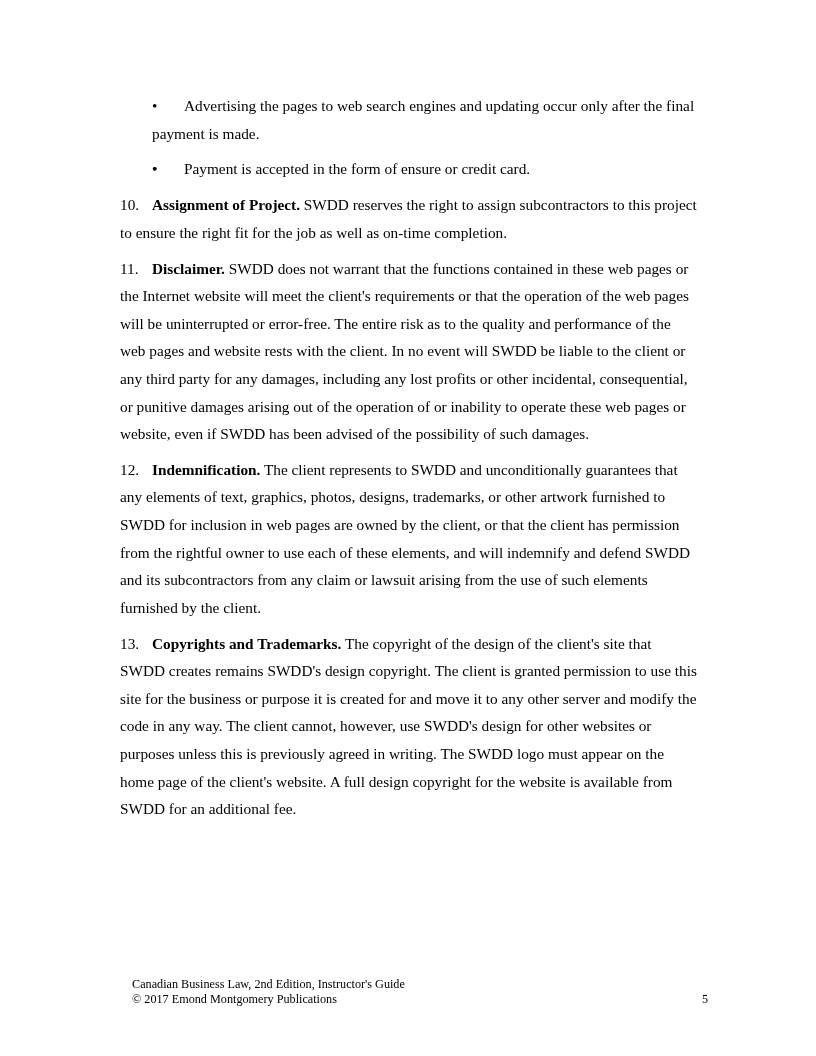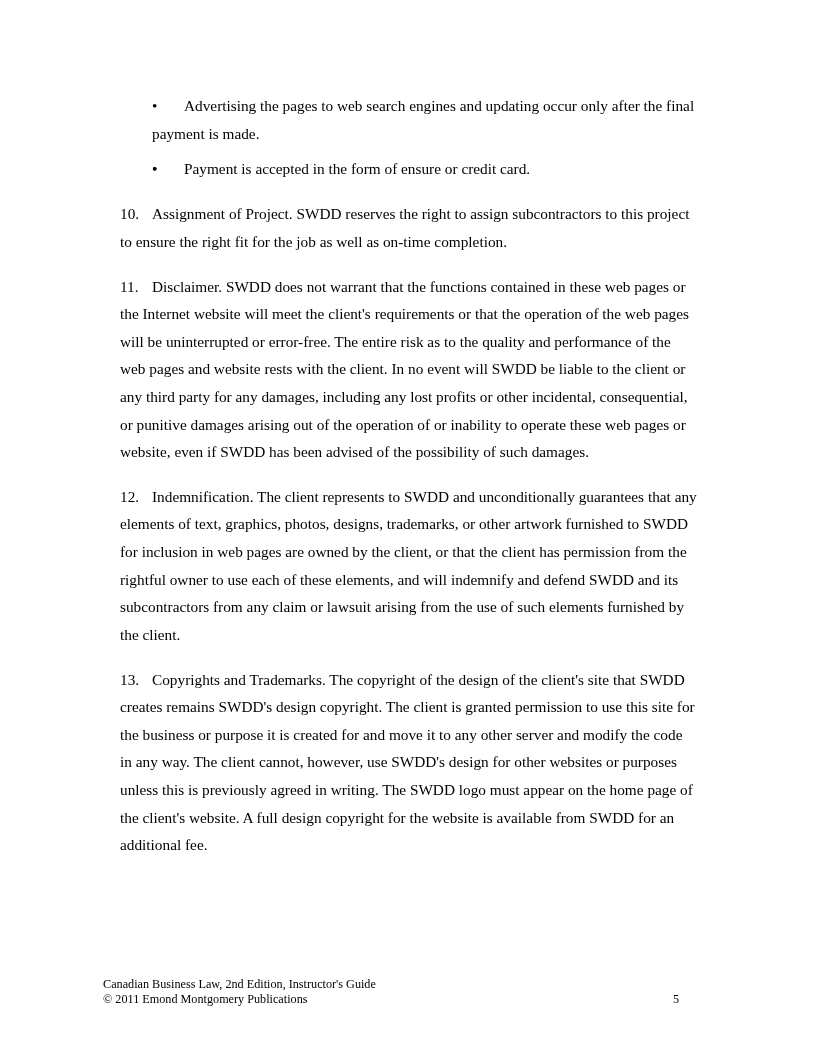--- a/index.html
+++ b/index.html
@@ -56,28 +56,27 @@
       left: 0;
       text-indent: 0;
     }
     .num-para {
       margin-bottom: 8.2px;
       position: relative;
     }
     .num-para .num {
       display: inline-block;
       width: 32px;
-      margin-top: 9px;
     }
     .num-para .heading {
-      font-weight: normal;
+      font-weight: bold;
     }
     .footer {
       position: absolute;
-      left: 103px;
+      left: 132px;
       top: 977px;
       width: 576px;
       font-size: 12.2px;
       line-height: 15px;
     }
     .footer-line {
       display: block;
       position: relative;
     }
     .page-number {
@@ -119,18 +118,18 @@
 
     <div class="num-para">
       <span class="num">13.</span><span class="heading">Copyrights and Trademarks.</span><span> The copyright of the design of the client's site that SWDD creates remains SWDD's design copyright. The client is granted permission to use this site for the business or purpose it is created for and move it to any other server and modify the code in any way. The client cannot, however, use SWDD's design for other websites or purposes unless this is previously agreed in writing. The SWDD logo must appear on the home page of the client's website. A full design copyright for the website is available from SWDD for an additional fee.</span>
     </div>
 
   </div>
 
   <div class="footer">
     <span class="footer-line">Canadian Business Law, 2nd Edition, Instructor's Guide</span>
     <span class="footer-line">
-      <span>© 2011 Emond Montgomery Publications</span>
+      <span>© 2017 Emond Montgomery Publications</span>
       <span class="page-number">5</span>
     </span>
   </div>
 
 </div>
 
 </body></html>

